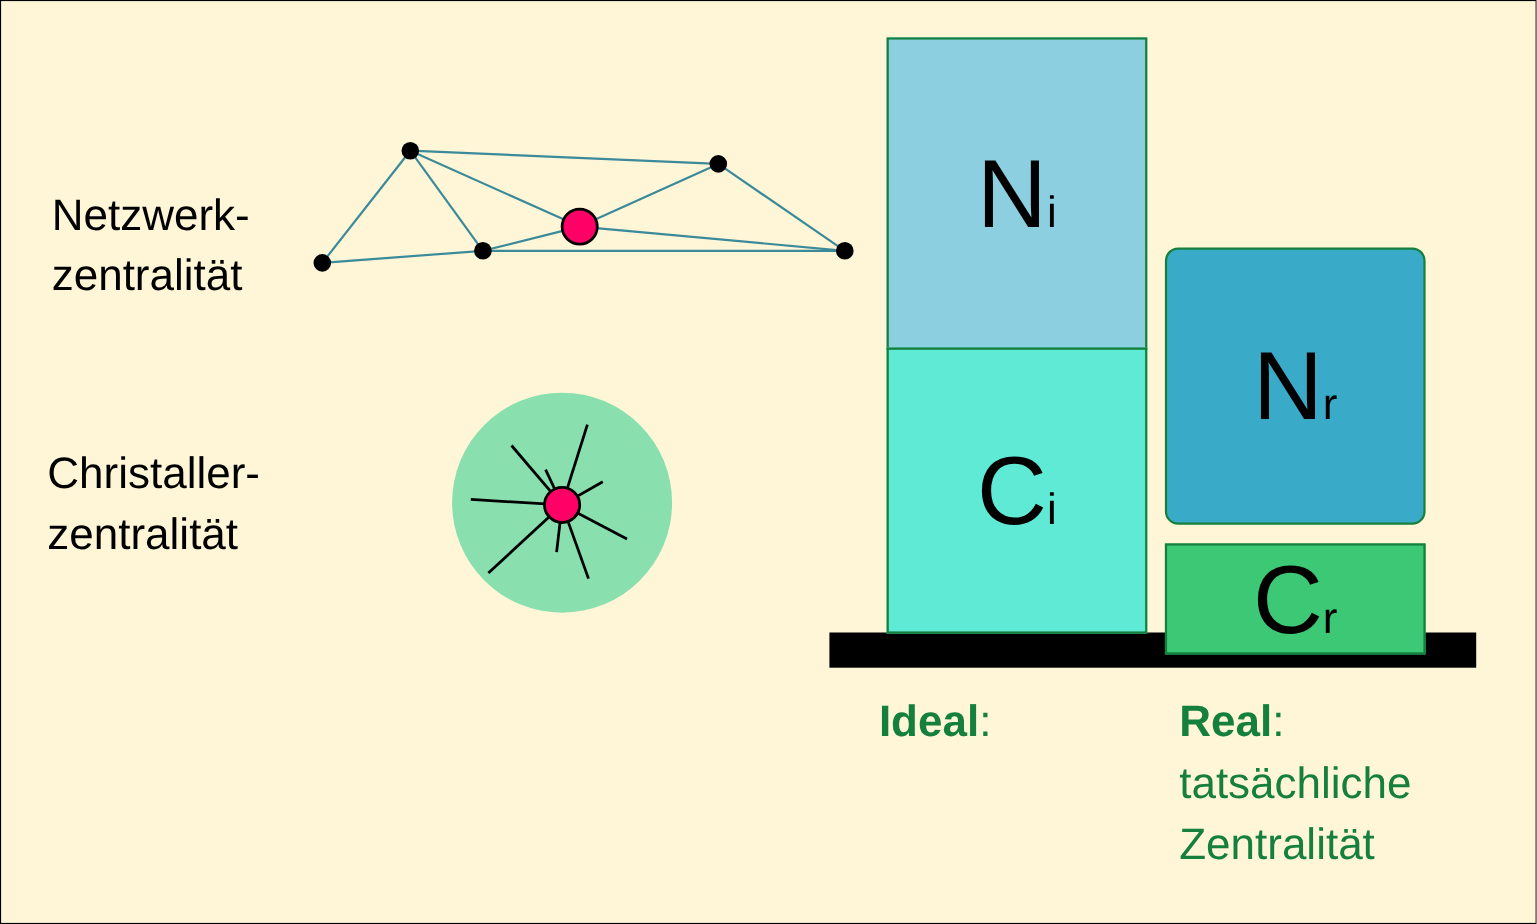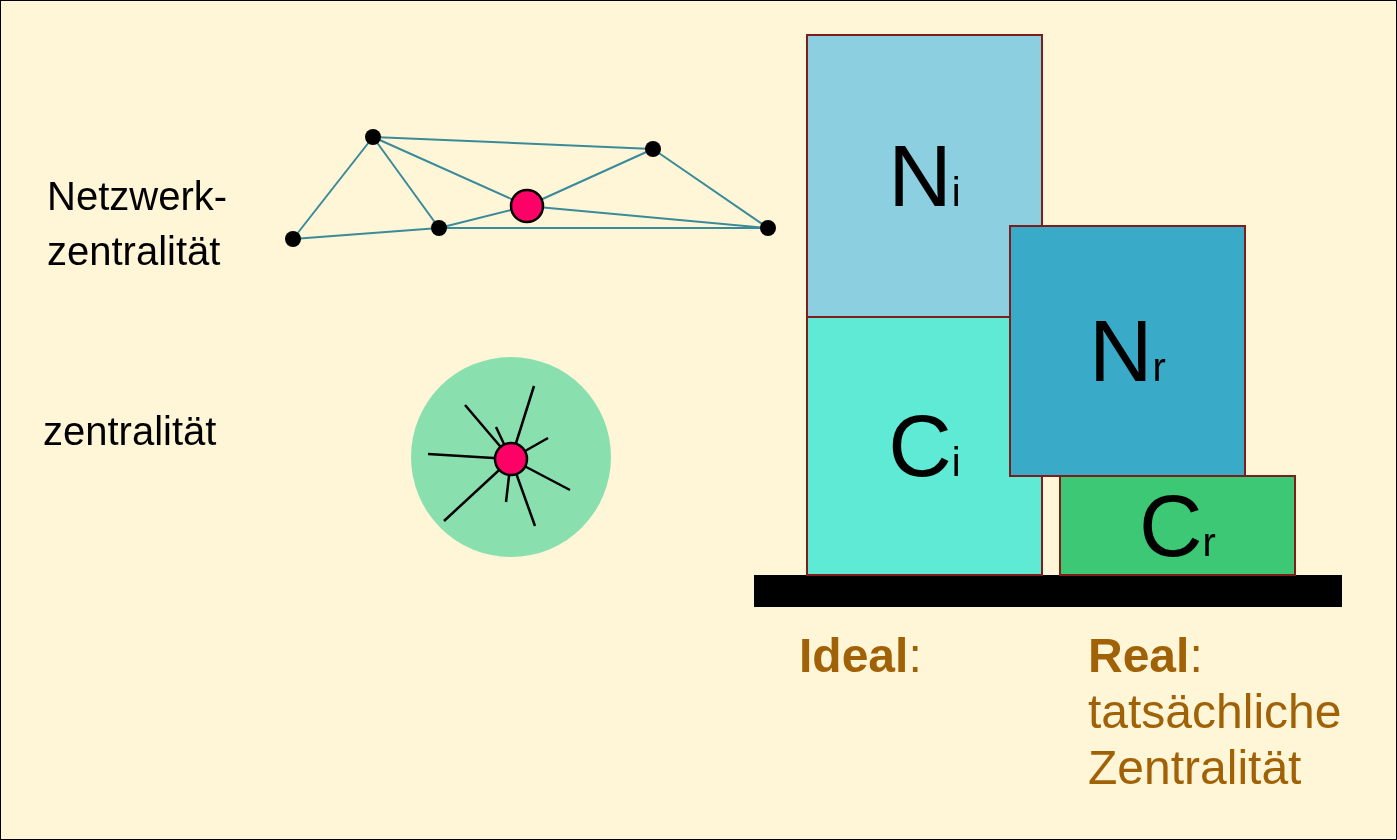--- a/index.html
+++ b/index.html
@@ -1,35 +1,36 @@
 <!DOCTYPE html>
 <html><head>
 <meta charset="utf-8">
 <style>
   html, body { margin:0; padding:0; }
   body { width:1397px; height:840px; position:relative; overflow:hidden; background:#fff6d8; font-family:"Liberation Sans", sans-serif; }
   #frame { position:absolute; left:0; top:0; width:1395px; height:838px; border:1px solid #000; background:#fff6d8; }
   .lbl { position:absolute; font-size:40px; line-height:55px; color:#000; }
-  .box { position:absolute; box-sizing:border-box; border:2px solid #7f1d1d; display:flex; align-items:center; justify-content:center; }
+  .box { position:absolute; box-sizing:border-box; border:2px solid #15803d; display:flex; align-items:center; justify-content:center; }
   .sym { font-size:88px; line-height:1; color:#000; }
   .sub { font-size:40px; }
-  .cap { position:absolute; font-size:48px; line-height:56px; color:#a16207; }
+  .cap { position:absolute; font-size:40px; line-height:56px; color:#15803d; }
   .cap b { font-weight:bold; }
   svg { position:absolute; left:0; top:0; }
 </style>
 </head>
 <body>
 
 <div id="frame"></div>
 
 <div class="lbl" style="left:47px;top:133px;margin-top:36px;">
   <div>Netzwerk-</div>
   <div>zentralität</div>
 </div>
 <div class="lbl" style="left:43px;top:404px;">
+  <div>Christaller-</div>
   <div>zentralität</div>
 </div>
 
 <svg width="1397" height="840">
   <g stroke="#3a8a9a" stroke-width="2">
     <line x1="373" y1="137" x2="653" y2="149"></line>
     <line x1="373" y1="137" x2="293" y2="239"></line>
     <line x1="373" y1="137" x2="439" y2="228"></line>
     <line x1="373" y1="137" x2="527" y2="206"></line>
     <line x1="293" y1="239" x2="439" y2="228"></line>
@@ -64,27 +65,27 @@
 
   <rect x="754" y="575" width="588" height="32" fill="#000"></rect>
 </svg>
 
 <div class="box" style="left:806px;top:34px;width:237px;height:284px;background:#8ccfe0;">
   <span class="sym"><span>N</span><span class="sub">i</span></span>
 </div>
 <div class="box" style="left:806px;top:316px;width:237px;height:260px;background:#5eead4;">
   <span class="sym"><span>C</span><span class="sub">i</span></span>
 </div>
-<div class="box" style="left:1009px;top:225px;width:237px;height:252px;background:#3aaac9;">
+<div class="box" style="left:1059px;top:225px;width:237px;height:252px;background:#3aaac9;border-radius:12px;">
   <span class="sym"><span>N</span><span class="sub">r</span></span>
 </div>
-<div class="box" style="left:1059px;top:475px;width:237px;height:101px;background:#3cc874;">
+<div class="box" style="left:1059px;top:494px;width:237px;height:101px;background:#3cc874;">
   <span class="sym"><span>C</span><span class="sub">r</span></span>
 </div>
 
 <div class="cap" style="left:799px;top:628px;">
   <div><b>Ideal</b><span>:</span></div>
 </div>
-<div class="cap" style="left:1072px;top:628px;margin-left:16px;">
+<div class="cap" style="left:1072px;top:628px;">
   <div><b>Real</b><span>:</span></div>
   <div>tatsächliche</div>
   <div>Zentralität</div>
 </div>
 
 </body></html>

